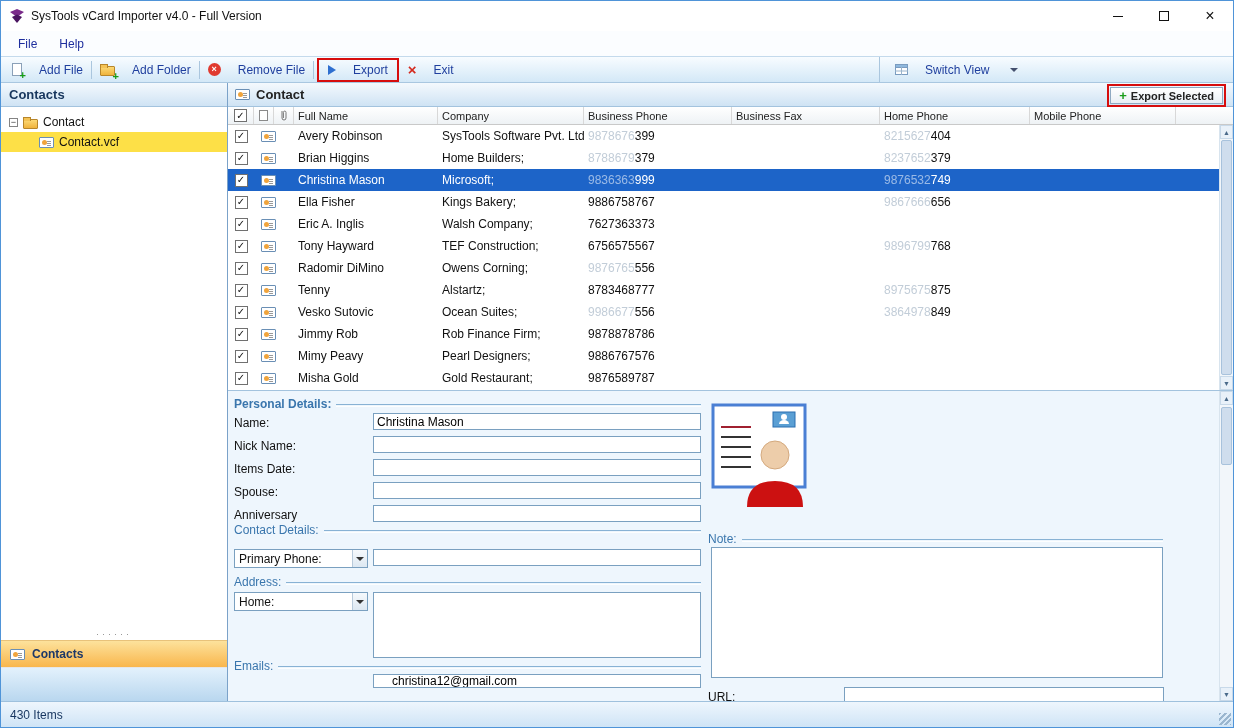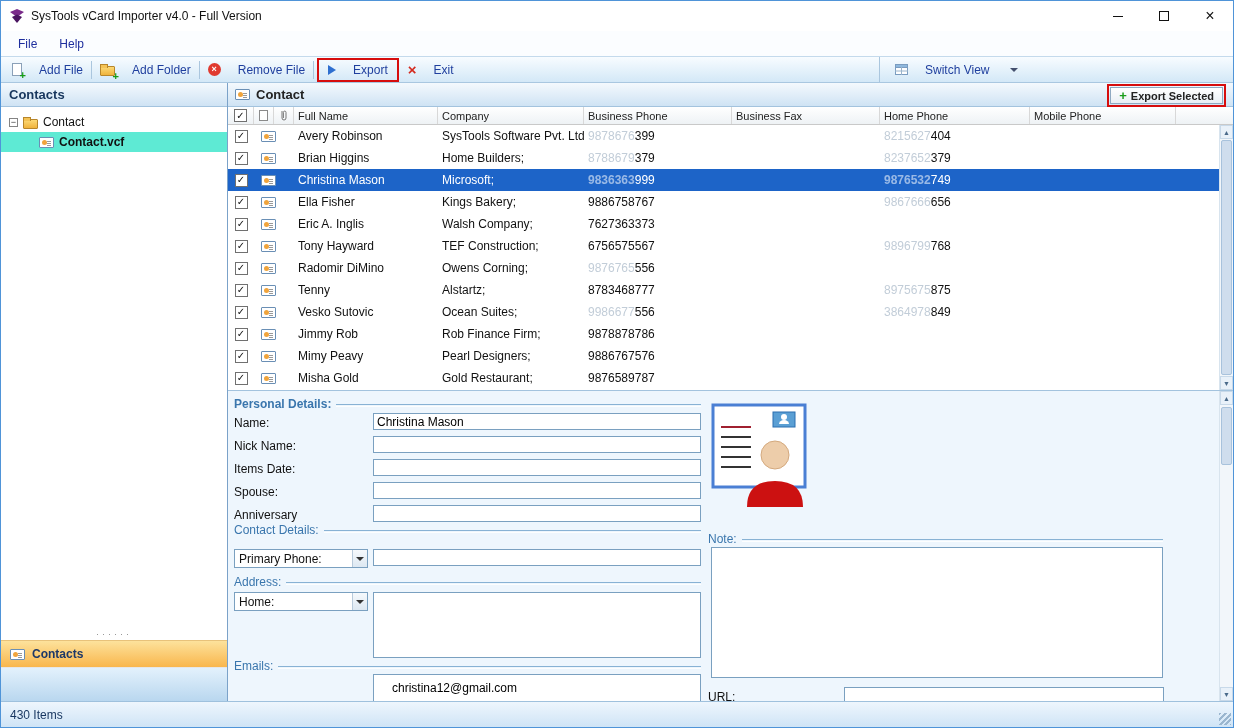--- a/index.html
+++ b/index.html
@@ -48,21 +48,21 @@
 
   
   .content { position:absolute; top:82px; left:0; right:0; bottom:26px; display:flex; }
 
   
   .left-panel { position:relative; width:227px; background:#fff; border-right:1px solid #7ba2c9; }
   .panel-header { height:24px; background:linear-gradient(#f4f9fd,#cfe3f4); border-bottom:1px solid #a3c3de;
                   display:flex; align-items:center; padding-left:8px; font-weight:bold; color:#17365d; font-size:13px; }
   .tree { padding-top:5px; font-size:12px; color:#111; }
   .tree-row { height:20px; display:flex; align-items:center; gap:5px; padding-left:8px; }
-  .tree-row.child { padding-left:38px; background:#5eead4;font-weight:bold; }
+  .tree-row.child { padding-left:38px; background:#fde047; }
   .expander { width:9px; height:9px; border:1px solid #848484; background:#fff; font-size:9px;
               line-height:7px; text-align:center; color:#333; }
   .expander::before { content:"\2212"; }
   .dots { position:absolute; bottom:62px; left:0; right:0; text-align:center; color:#8a8a8a;
           font-size:9px; letter-spacing:3px; }
   .contacts-bar { position:absolute; bottom:34px; left:0; right:0; height:27px;
                   background:linear-gradient(#fde29c,#f9b64c); border-top:1px solid #e8c27a;
                   display:flex; align-items:center; gap:7px; padding-left:9px;
                   font-weight:bold; color:#1d3868; font-size:12px; }
   .left-bottom { position:absolute; bottom:0; left:0; right:0; height:34px;
@@ -86,21 +86,21 @@
   .hc { border-right:1px solid #d8d8d8; padding:2px 4px; display:flex; align-items:center; white-space:nowrap; overflow:hidden; }
   .h-check{width:26px;justify-content:center;} .h-i1{width:20px;justify-content:center;} .h-i2{width:20px;justify-content:center;}
   .h-name{width:144px;} .h-comp{width:146px;} .h-bp{width:148px;} .h-bf{width:148px;} .h-hp{width:150px;} .h-mp{width:146px;} .h-fill{flex:1;border-right:none;}
   .tbody { position:absolute; top:18px; bottom:0; left:0; right:14px; overflow:hidden; background:#fff; }
   .trow { height:22px; display:flex; align-items:center; font-size:12px; color:#111; }
   .trow.selected { background:#1d64c8; color:#fff; }
   .tc { padding:0 4px; white-space:nowrap; overflow:hidden; }
   .c-check{width:26px;display:flex;justify-content:center;} .c-icon{width:40px;padding-left:7px;}
   .c-name{width:144px;} .c-comp{width:146px;} .c-bp{width:148px;} .c-bf{width:148px;} .c-hp{width:150px;} .c-mp{width:146px;}
   .dim { color:#c2cdd8; }
-  .trow.selected .dim { color:rgba(255,255,255,0.55);font-weight:bold; }
+  .trow.selected .dim { color:rgba(255,255,255,0.55); }
   .cb { display:inline-flex; align-items:center; justify-content:center; width:13px; height:13px;
         background:#fff; border:1px solid #707070; font-size:10px; color:#111; line-height:1; }
   .cardicon { display:inline-block; width:15px; height:11px; background:#fff; border:1px solid #6a8fb5;
               border-radius:1px; position:relative; vertical-align:middle; }
   .cardicon::before { content:""; position:absolute; left:2px; top:2px; width:5px; height:5px;
               border-radius:50%; background:#f0a43c; }
   .cardicon::after { content:""; position:absolute; right:2px; top:3px; width:4px; height:1px;
               background:#999; box-shadow:0 2px 0 #999, 0 4px 0 #999; }
   .pageicon { display:inline-block; width:9px; height:11px; background:#fff; border:1px solid #8a8a8a; }
 
@@ -449,21 +449,21 @@
           <span class="dd-btn">
               <span class="caret"></span>
             </span>
         </div>
         <textarea class="ta" style="left: 145px; top: 201px; width: 328px; height: 66px;"></textarea>
 
         <div class="sec" style="left:6px; top:268px; width:467px;">
           <span>Emails:</span>
             <span class="hline"></span>
         </div>
-        <input class="finput" style="top: 283px; height: 28px; padding-left: 18px;" value="christina12@gmail.com">
+        <input class="finput" style="top: 283px; height: 14px; padding-left: 18px;" value="christina12@gmail.com">
 
         <svg style="position:absolute; left:483px; top:12px;" width="98" height="108">
           <rect x="2" y="2" width="92" height="82" fill="#ffffff" stroke="#4a7fd4" stroke-width="3"></rect>
           <rect x="62" y="9" width="22" height="15" fill="#5a9fd4" stroke="#2a6fb0"></rect>
           <circle cx="73" cy="14" r="3" fill="#fff"></circle>
           <path d="M68 21 a5 4 0 0 1 10 0 Z" fill="#fff"></path>
           <line x1="10" y1="24" x2="40" y2="24" stroke="#a02030" stroke-width="2"></line>
           <line x1="10" y1="34" x2="40" y2="34" stroke="#333" stroke-width="2"></line>
           <line x1="10" y1="44" x2="40" y2="44" stroke="#333" stroke-width="2"></line>
           <line x1="10" y1="54" x2="40" y2="54" stroke="#333" stroke-width="2"></line>

